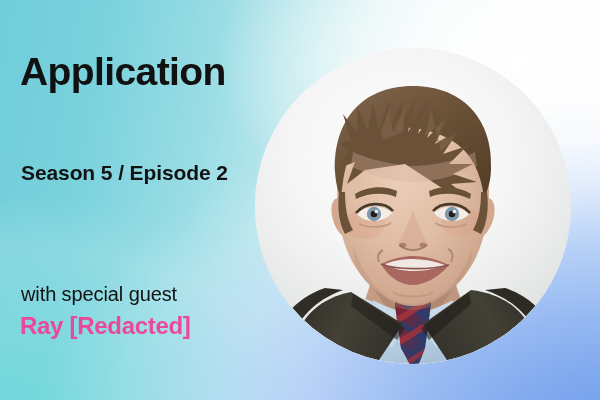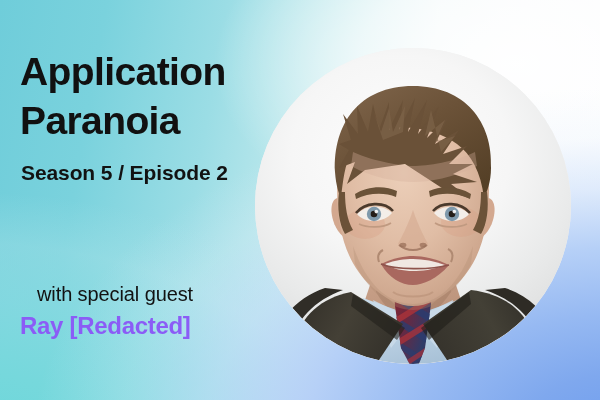--- a/index.html
+++ b/index.html
@@ -90,39 +90,39 @@
     font-size: 21px;
     font-weight: bold;
     line-height: 26px;
     letter-spacing: -0.1px;
     color: #121212;
     white-space: nowrap;
   }
   .guest-label {
     position: absolute;
     top: 282px;
-    left: 17px;
+    left: 1px;
     margin: 0;
     font-size: 20px;
     font-weight: normal;
     line-height: 25px;
     letter-spacing: -0.1px;
     color: #121212;
     white-space: nowrap;
   }
   .guest-name {
     position: absolute;
     top: 311px;
     left: 0;
     margin: 0;
     font-size: 24px;
     font-weight: bold;
     line-height: 30px;
     letter-spacing: -0.3px;
-    color: #8b5cf6;
+    color: #ec4899;
     white-space: nowrap;
   }
 
   
   .portrait {
     position: absolute;
     left: 255px;
     top: 48px;
     width: 316px;
     height: 316px;
@@ -153,21 +153,20 @@
 <div id="card">
 
   <div class="bg-base"></div>
   <div class="bg-topwhite"></div>
   <div class="bg-bottomleft"></div>
   <div class="bg-bottomright"></div>
 
   <div class="text-block">
     <h1 class="title">
       <span>Application</span>
-      <span class="line2">Paranoia</span>
     </h1>
     <p class="subtitle">Season 5 / Episode 2</p>
     <p class="guest-label">with special guest</p>
     <p class="guest-name">Ray [Redacted]</p>
   </div>
 
   <div class="portrait">
     <div class="portrait-bg"></div>
     <svg viewBox="0 0 316 316">
       <defs>

